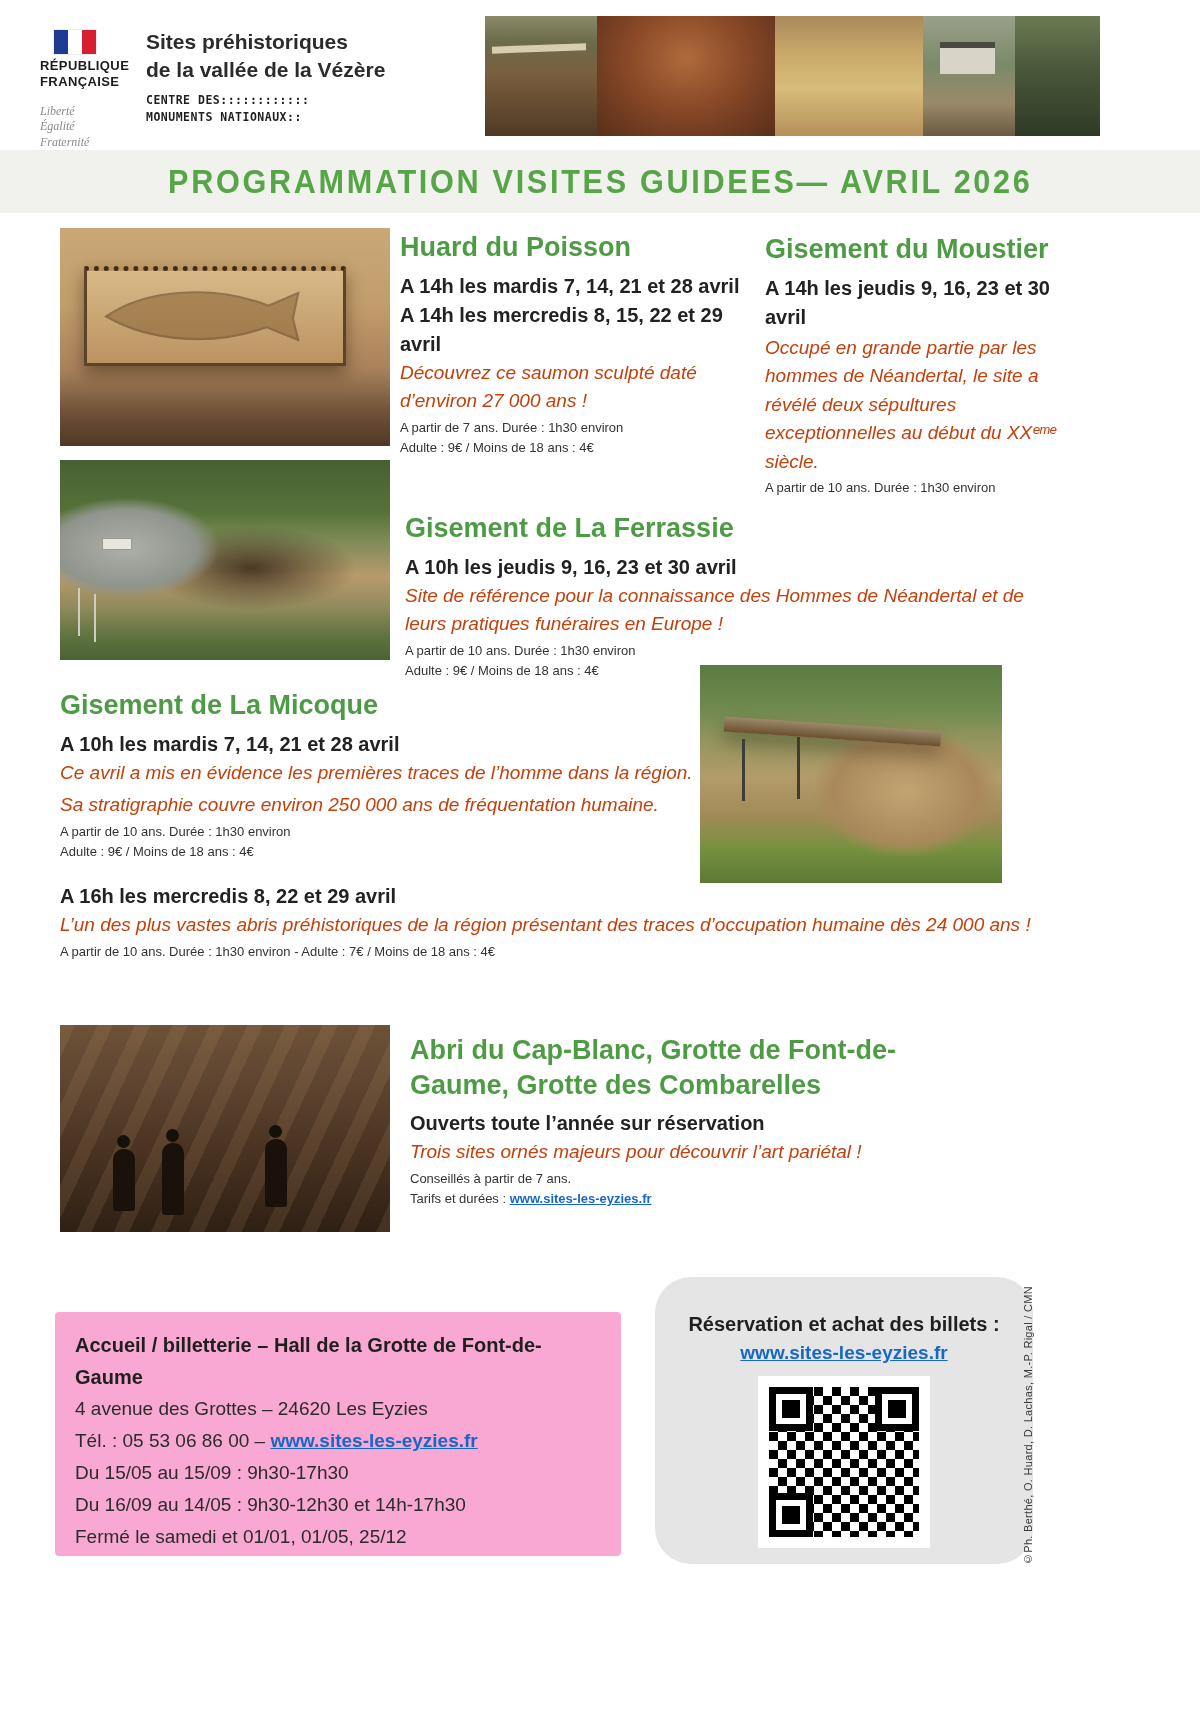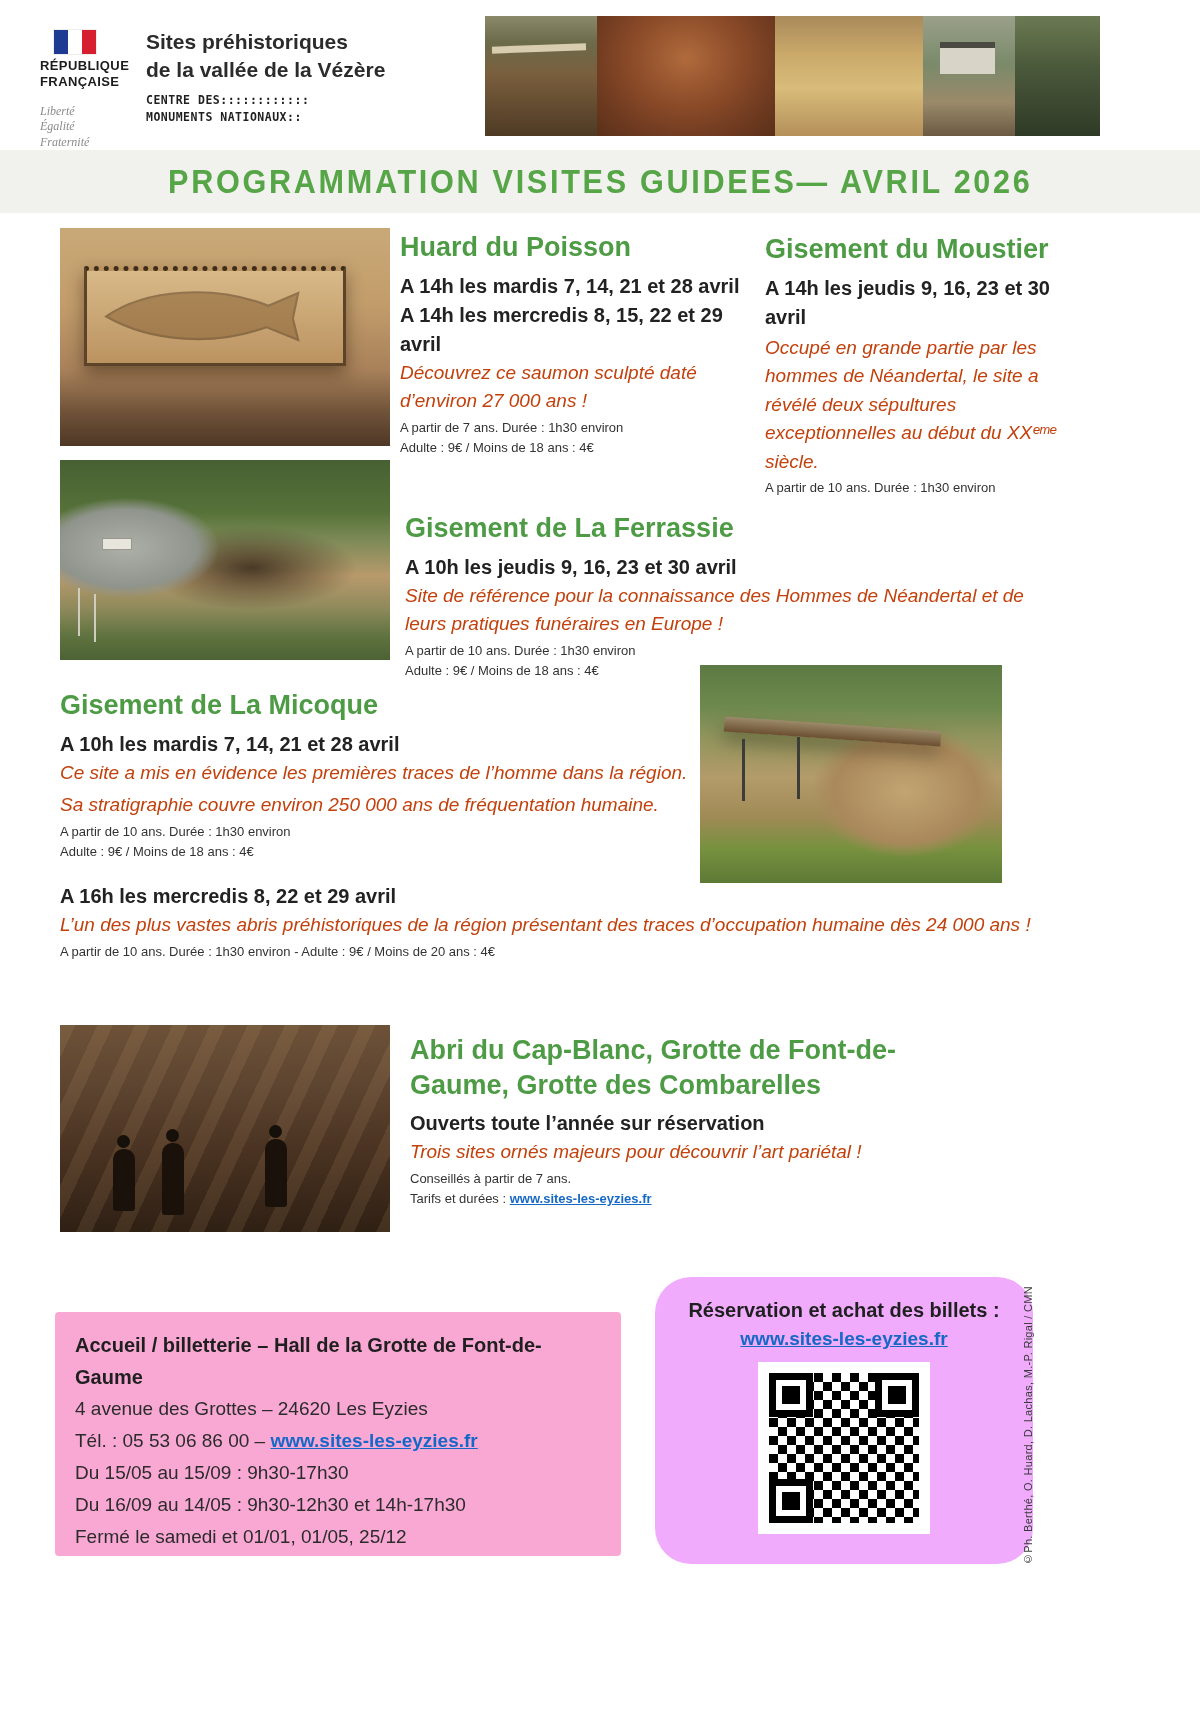--- a/index.html
+++ b/index.html
@@ -76,21 +76,21 @@
   .gap4 { height:4px; } .gap2 { height:2px; }
   a.weblink { color:#1668c7; font-weight:bold; text-decoration:underline; }
 
   
   .contact-box { position:absolute; left:55px; top:1312px; width:566px; height:244px;
     background:#f9a8d4; border-radius:4px; padding:17px 20px; }
   .contact-title { font-size:20px; font-weight:bold; color:#1f1f1f; line-height:1.6; }
   .contact-line { font-size:19px; color:#2b2b2b; line-height:1.68; }
 
   .resa-box { position:absolute; left:655px; top:1277px; width:378px; height:287px;
-    background:#f0abfc; border-radius:36px; text-align:center; padding-top:22px; }
+    background:#e5e5e5; border-radius:36px; text-align:center; padding-top:36px; }
   .resa-title { font-size:20px; font-weight:bold; color:#1f1f1f; }
   .resa-link { display:inline-block; margin-top:6px; font-size:19px; }
 
   .qr-wrap { margin:12px auto 0; width:172px; height:172px; background:#fff; padding:11px; }
   .qr { position:relative; width:150px; height:150px;
     background:conic-gradient(#000 0 90deg,#fff 90deg 180deg,#000 180deg 270deg,#fff 270deg) 0 0/18px 18px; }
   .finder { position:absolute; width:44px; height:44px; border:7px solid #000; background:#fff; }
   .finder::after { content:""; position:absolute; inset:6px; background:#000; }
   .f-tl { top:0; left:0; } .f-tr { top:0; right:0; } .f-bl { bottom:0; left:0; }
 
@@ -179,38 +179,38 @@
     <div class="sched">A 10h les jeudis 9, 16, 23 et 30 avril</div>
     <div class="desc">Site de référence pour la connaissance des Hommes de Néandertal et de leurs pratiques funéraires en Europe !</div>
     <div class="gap2"></div>
     <div class="info">A partir de 10 ans. Durée : 1h30 environ</div>
     <div class="info">Adulte : 9€ / Moins de 18 ans : 4€</div>
   </div>
 
   <div class="col" style="left:60px; top:688px; width:635px;">
     <div class="sec-title">Gisement de La Micoque</div>
     <div class="sched">A 10h les mardis 7, 14, 21 et 28 avril</div>
-    <div class="desc">Ce site a mis en évidence les premières traces de l’homme dans la région.</div>
+    <div class="desc">Ce avril a mis en évidence les premières traces de l’homme dans la région.</div>
     <div class="gap4"></div>
     <div class="desc">Sa stratigraphie couvre environ 250 000 ans de fréquentation humaine.</div>
     <div class="gap2"></div>
     <div class="info">A partir de 10 ans. Durée : 1h30 environ</div>
     <div class="info">Adulte : 9€ / Moins de 18 ans : 4€</div>
   </div>
   <div class="photo ph-micoque">
     <div class="roof"></div>
     <div class="mpost" style="left:14%; top:34%;"></div>
     <div class="mpost" style="left:32%; top:33%;"></div>
   </div>
 
   <div class="col" style="left:60px; top:882px; width:1085px;">
     <div class="sched">A 16h les mercredis 8, 22 et 29 avril</div>
     <div class="desc">L’un des plus vastes abris préhistoriques de la région présentant des traces d’occupation humaine dès 24 000 ans !</div>
     <div class="gap2"></div>
-    <div class="info">A partir de 10 ans. Durée : 1h30 environ - Adulte : 9€ / Moins de 20 ans : 4€</div>
+    <div class="info">A partir de 10 ans. Durée : 1h30 environ - Adulte : 7€ / Moins de 18 ans : 4€</div>
   </div>
 
   <div class="photo ph-capblanc">
     <div class="person" style="left:16%; bottom:10%; height:62px;"></div>
     <div class="person" style="left:31%; bottom:8%; height:72px;"></div>
     <div class="person" style="left:62%; bottom:12%; height:68px;"></div>
   </div>
   <div class="col" style="left:410px; top:1033px; width:585px;">
     <div class="sec-title">Abri du Cap-Blanc, Grotte de Font-de-Gaume, Grotte des Combarelles</div>
     <div class="sched">Ouverts toute l’année sur réservation</div>

